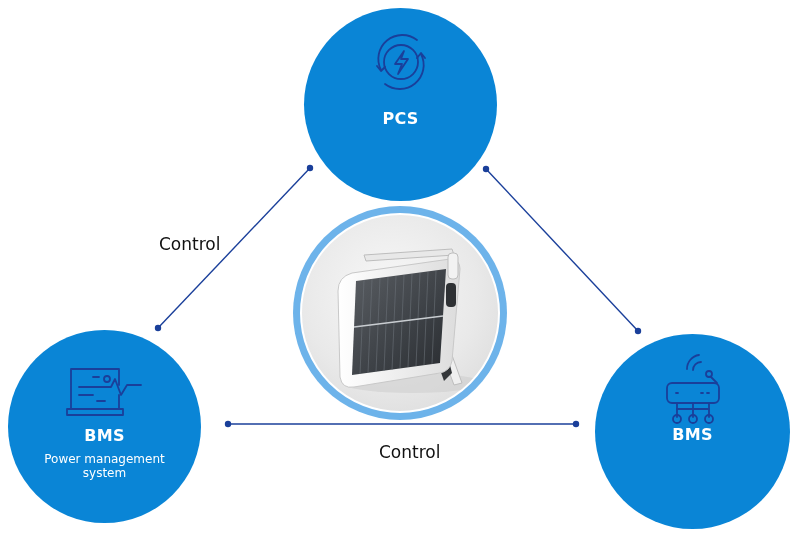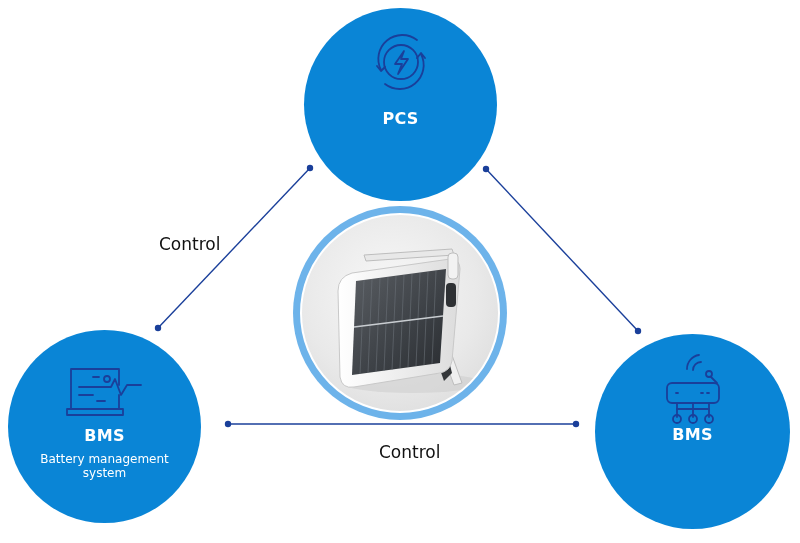--- a/index.html
+++ b/index.html
@@ -90,21 +90,21 @@
           <path d="M2 44 L58 44 L58 50 L2 50 Z"></path>
           <path d="M14 22 L40 22 L46 22 L50 14 L56 30 L62 20 L76 20"></path>
           <circle cx="42" cy="14" r="3"></circle>
           <path d="M28 12 L34 12"></path>
           <path d="M14 30 L28 30"></path>
           <path d="M32 36 L40 36"></path>
         </g>
       </svg>
     </div>
     <div class="title">BMS</div>
-    <div class="sub">Battery management system</div>
+    <div class="sub">Power management system</div>
   </div>
 
   <div class="node" id="node-bms">
     <div class="icon">
       <svg width="60" height="74" viewBox="0 0 60 74">
         <g fill="none" stroke="#1a3f9a" stroke-width="1.8" stroke-linecap="round" stroke-linejoin="round">
           <path d="M36 4 A14 14 0 0 0 24 18"></path>
           <path d="M38 11 A8 8 0 0 0 30 19"></path>
           <circle cx="46" cy="23" r="3"></circle>
           <path d="M48 26 L54 32"></path>

